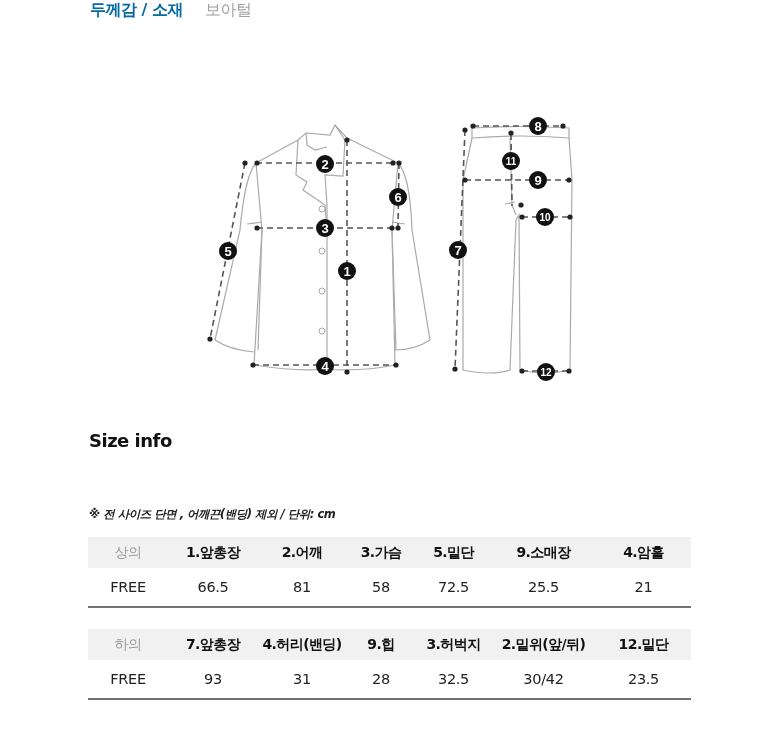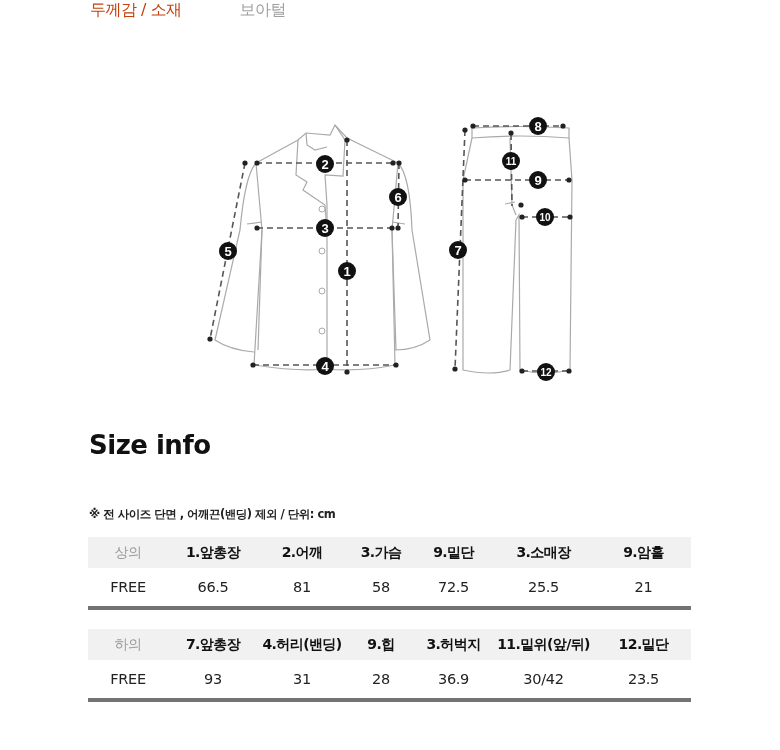--- a/index.html
+++ b/index.html
@@ -5,49 +5,49 @@
   html, body { margin: 0; padding: 0; background: #ffffff; }
   body {
     width: 780px; height: 750px; position: relative; overflow: hidden;
     font-family: "DejaVu Sans", "Liberation Sans", sans-serif;
     color: #111;
   }
   .material {
     position: absolute; left: 90px; top: -2px; height: 24px;
     display: flex; align-items: center; gap: 22px; font-size: 16px;
   }
-  .material .label { font-weight: normal; color: #c2410c; letter-spacing: -0.5px; }
-  .material .value { color: #a0a0a0; letter-spacing: -0.5px; margin-left: 36px; }
+  .material .label { font-weight: bold; color: #0369a1; letter-spacing: -0.5px; }
+  .material .value { color: #a0a0a0; letter-spacing: -0.5px; }
 
   .diagram { position: absolute; left: 195px; top: 110px; width: 400px; height: 280px; }
   .diagram svg { width: 100%; height: 100%; display: block; }
 
   .size-title {
     position: absolute; left: 89px; top: 430px;
-    font-size: 26px; font-weight: bold; letter-spacing: -0.5px; color: #111;
+    font-size: 18px; font-weight: bold; letter-spacing: -0.5px; color: #111;
   }
   .note {
     position: absolute; left: 89px; top: 507px; font-size: 11.5px; font-weight: bold;
-    color: #222; letter-spacing: -0.5px;
+    color: #222; letter-spacing: -0.5px; font-style: italic;
   }
 
   .size-table {
     position: absolute; left: 88px; width: 603px; border-collapse: collapse;
     table-layout: fixed;
   }
   .size-table.top { top: 537px; }
   .size-table.bottom { top: 629px; }
   .size-table th {
     background: #f1f1f1; height: 31px; font-size: 14px; font-weight: bold; color: #111;
     padding: 0; text-align: center; white-space: nowrap; letter-spacing: -0.6px;
   }
   .size-table th.cat { color: #9a9a9a; font-weight: normal; }
   .size-table td {
     height: 38px; font-size: 14.5px; color: #222; text-align: center; padding: 0;
-    border-bottom: 4px solid #737373; letter-spacing: -0.3px;
+    border-bottom: 2px solid #737373; letter-spacing: -0.3px;
   }
 </style>
 </head>
 <body>
 
 <div class="material">
   <span class="label">두께감 / 소재</span>
   <span class="value">보아털</span>
 </div>
 
@@ -201,23 +201,23 @@
       <col style="width:75px">
       <col style="width:105px">
       <col style="width:95px">
   </colgroup>
   <thead>
     <tr>
       <th class="cat">상의</th>
       <th>1.앞총장</th>
       <th>2.어깨</th>
       <th>3.가슴</th>
-      <th>9.밑단</th>
-      <th>3.소매장</th>
-      <th>9.암홀</th>
+      <th>5.밑단</th>
+      <th>9.소매장</th>
+      <th>4.암홀</th>
     </tr>
   </thead>
   <tbody>
     <tr>
       <td>FREE</td>
       <td>66.5</td>
       <td>81</td>
       <td>58</td>
       <td>72.5</td>
       <td>25.5</td>
@@ -236,28 +236,28 @@
       <col style="width:105px">
       <col style="width:95px">
   </colgroup>
   <thead>
     <tr>
       <th class="cat">하의</th>
       <th>7.앞총장</th>
       <th>4.허리(밴딩)</th>
       <th>9.힙</th>
       <th>3.허벅지</th>
-      <th>11.밑위(앞/뒤)</th>
+      <th>2.밑위(앞/뒤)</th>
       <th>12.밑단</th>
     </tr>
   </thead>
   <tbody>
     <tr>
       <td>FREE</td>
       <td>93</td>
       <td>31</td>
       <td>28</td>
-      <td>36.9</td>
+      <td>32.5</td>
       <td>30/42</td>
       <td>23.5</td>
     </tr>
   </tbody>
 </table>
 
 </body></html>

